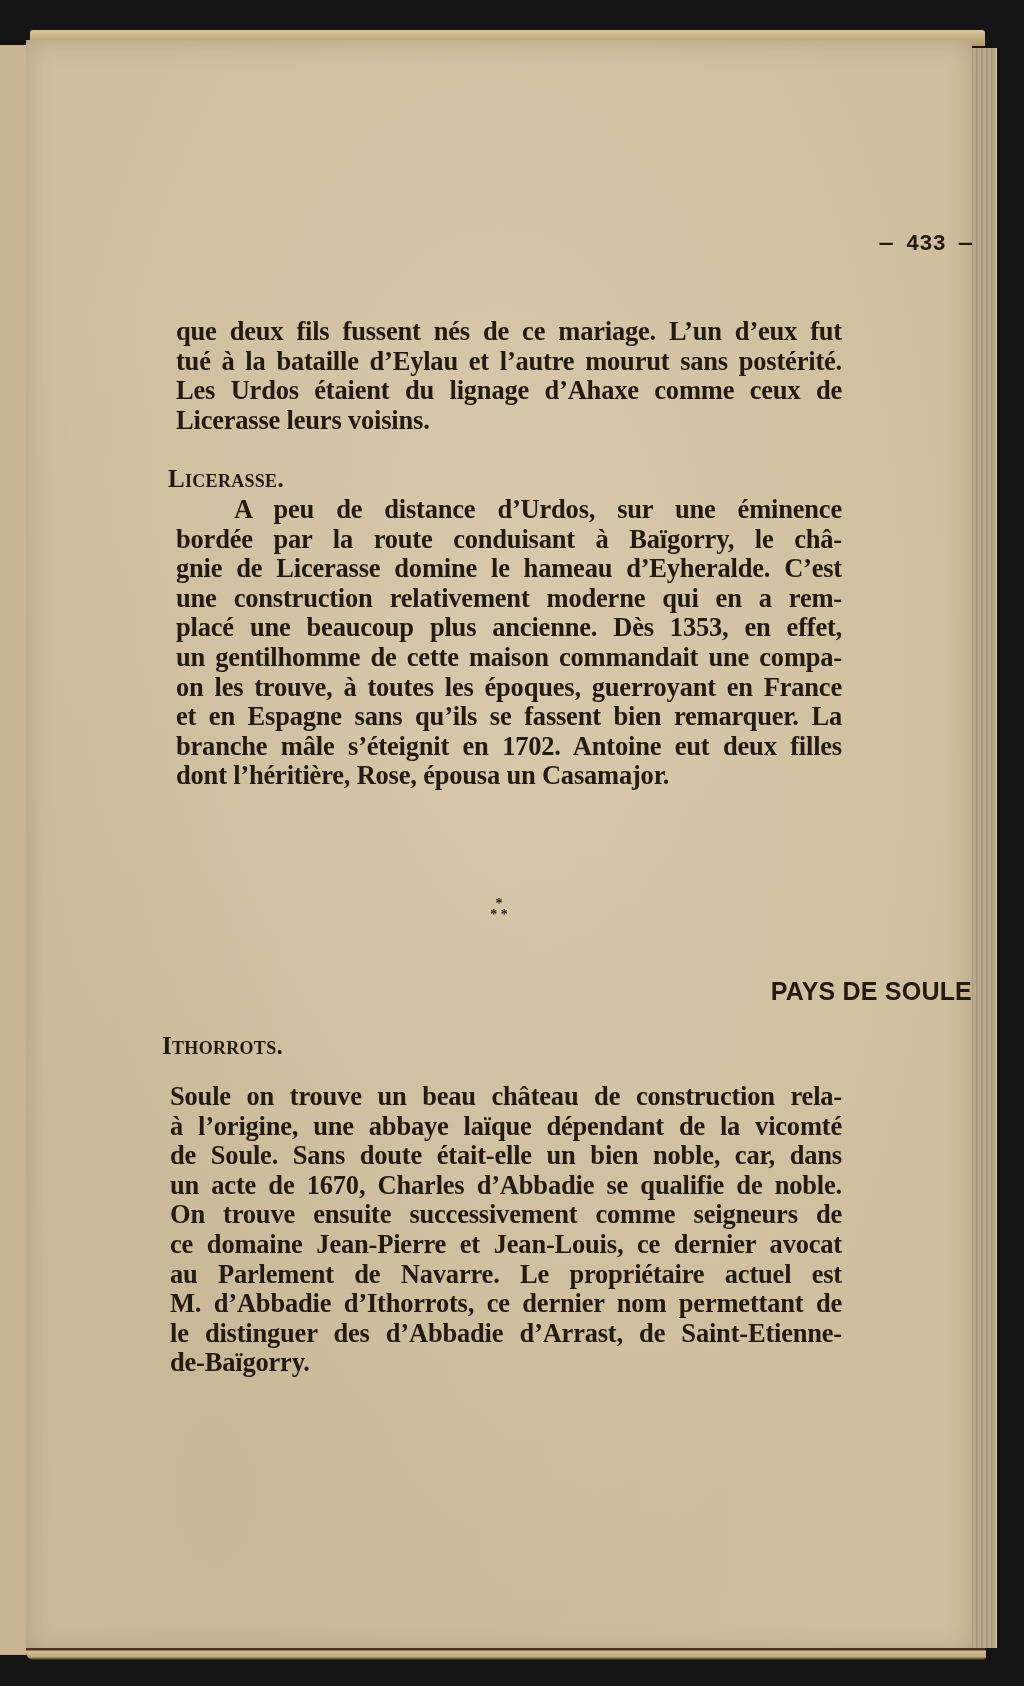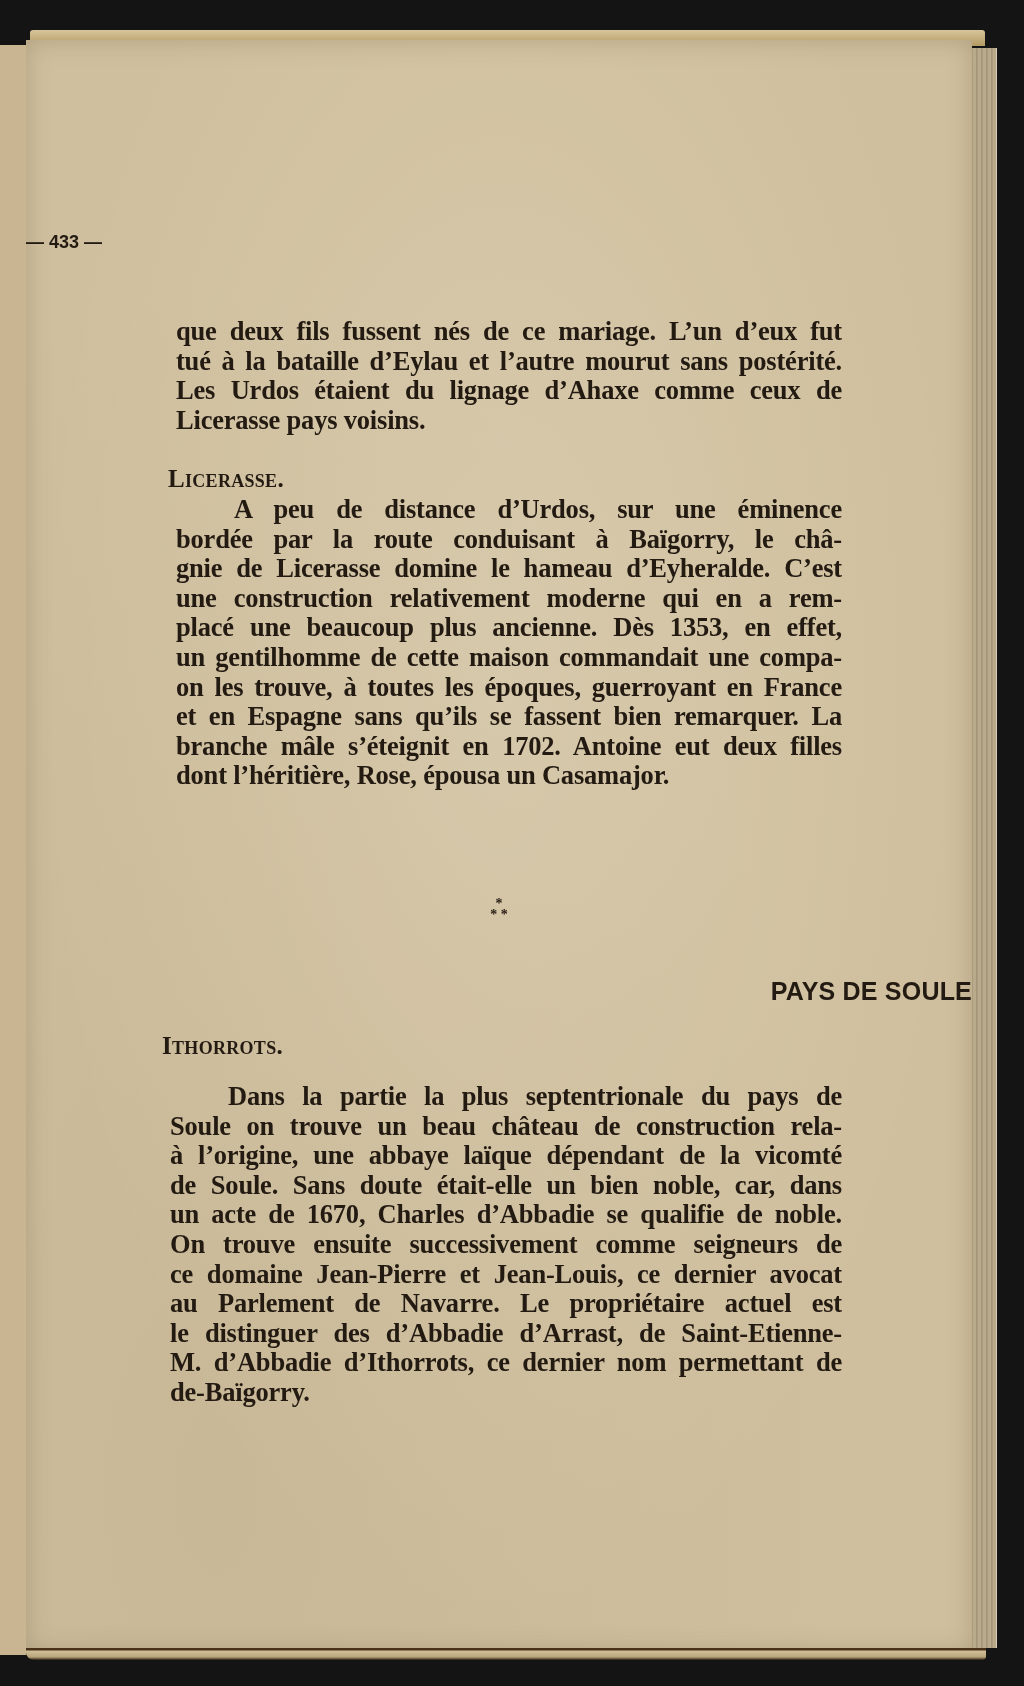--- a/index.html
+++ b/index.html
@@ -43,23 +43,23 @@
     font-size: 26.5px;
     line-height: 29.6px;
     font-family: "Liberation Serif", serif;
     font-weight: bold;
     font-stretch: condensed;
     letter-spacing: -0.2px;
     margin-left: 24px;
   }
   .page-number {
     position: absolute; left: 0; width: 946px; top: 192px;
-    text-align: left; color: #231a12;
-    font-size: 18px; font-weight: bold;
-    font-family: Liberation Sans, sans-serif;
+    text-align: right; color: #231a12;
+    font-size: 22px; font-weight: bold;
+    font-family: Liberation Mono, monospace;
   }
   .para .line { display: block; text-align: justify; text-align-last: justify; white-space: nowrap; height: 29.6px; }
   .para .line.last { text-align-last: left; }
   .para .line.indent { padding-left: 58px; }
   .section-heading {
     position: absolute; left: 126px;
     color: #231a12; font-weight: bold;
     font-family: "Liberation Serif", serif;
     font-variant: small-caps;
     font-size: 25px; letter-spacing: 0.3px; margin-left: 16px;
@@ -83,21 +83,21 @@
 <div class="top-edge"></div>
 
 <div class="page">
 
   <div class="page-number">— 433 —</div>
 
   <div class="text-block para" style="top:277px;">
     <span class="line">que deux fils fussent nés de ce mariage. L’un d’eux fut</span>
     <span class="line">tué à la bataille d’Eylau et l’autre mourut sans postérité.</span>
     <span class="line">Les Urdos étaient du lignage d’Ahaxe comme ceux de</span>
-    <span class="line last">Licerasse pays voisins.</span>
+    <span class="line last">Licerasse leurs voisins.</span>
   </div>
 
   <div class="section-heading" style="top:425px;">Licerasse.</div>
 
   <div class="text-block para" style="top:455px;">
     <span class="line indent">A peu de distance d’Urdos, sur une éminence</span>
     <span class="line">bordée par la route conduisant à Baïgorry, le châ-</span>
     <span class="line">gnie de Licerasse domine le hameau d’Eyheralde. C’est</span>
     <span class="line">une construction relativement moderne qui en a rem-</span>
     <span class="line">placé une beaucoup plus ancienne. Dès 1353, en effet,</span>
@@ -111,28 +111,27 @@
   <div class="asterism">
     <div>*</div>
     <div>* *</div>
   </div>
 
   <div class="chapter-title">PAYS DE SOULE</div>
 
   <div class="section-heading" style="top:992px;left:120px;">Ithorrots.</div>
 
   <div class="text-block para" style="top:1042px;left:120px;width:672px;">
-    <span class="line indent">Dans la partie la plus septentrionale du pays de</span>
     <span class="line">Soule on trouve un beau château de construction rela-</span>
     <span class="line">à l’origine, une abbaye laïque dépendant de la vicomté</span>
     <span class="line">de Soule. Sans doute était-elle un bien noble, car, dans</span>
     <span class="line">un acte de 1670, Charles d’Abbadie se qualifie de noble.</span>
     <span class="line">On trouve ensuite successivement comme seigneurs de</span>
     <span class="line">ce domaine Jean-Pierre et Jean-Louis, ce dernier avocat</span>
     <span class="line">au Parlement de Navarre. Le propriétaire actuel est</span>
+    <span class="line">M. d’Abbadie d’Ithorrots, ce dernier nom permettant de</span>
     <span class="line">le distinguer des d’Abbadie d’Arrast, de Saint-Etienne-</span>
-    <span class="line">M. d’Abbadie d’Ithorrots, ce dernier nom permettant de</span>
     <span class="line last">de-Baïgorry.</span>
   </div>
 
 </div>
 
 <div class="bottom-edge"></div>
 
 </body></html>

